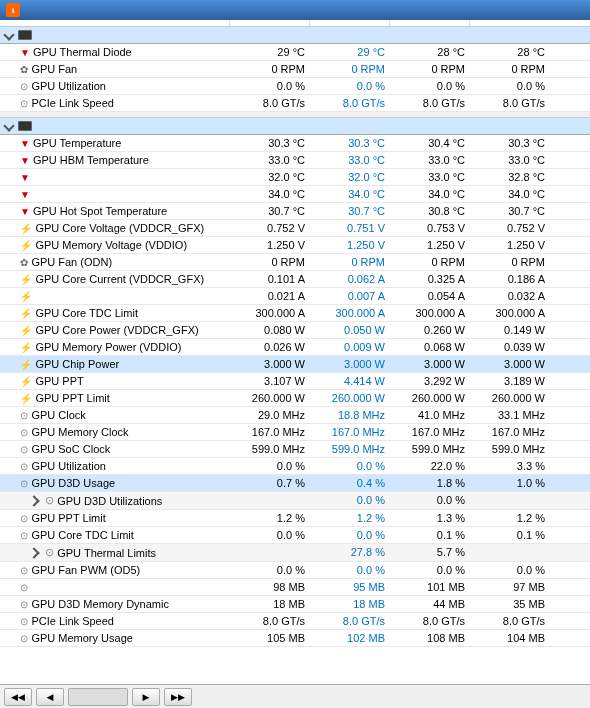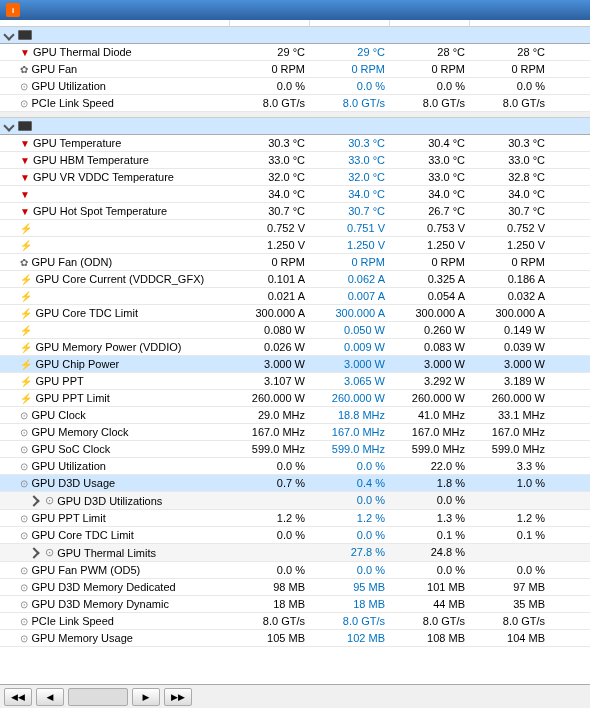--- a/index.html
+++ b/index.html
@@ -258,21 +258,20 @@
       <span>GPU HBM Temperature</span>
     </div>
     <div class="sensor-value">33.0 °C</div>
     <div class="sensor-value blue">33.0 °C</div>
     <div class="sensor-value">33.0 °C</div>
     <div class="sensor-value">33.0 °C</div>
   </div>
       <div class="data-row">
     <div class="sensor-name">
       <span style="color:#cc0000;font-size:10px;">▼</span>
-      <span>GPU VR VDDC Temperature</span>
     </div>
     <div class="sensor-value">32.0 °C</div>
     <div class="sensor-value blue">32.0 °C</div>
     <div class="sensor-value">33.0 °C</div>
     <div class="sensor-value">32.8 °C</div>
   </div>
       <div class="data-row">
     <div class="sensor-name">
       <span style="color:#cc0000;font-size:10px;">▼</span>
     </div>
@@ -281,35 +280,37 @@
     <div class="sensor-value">34.0 °C</div>
     <div class="sensor-value">34.0 °C</div>
   </div>
       <div class="data-row">
     <div class="sensor-name">
       <span style="color:#cc0000;font-size:10px;">▼</span>
       <span>GPU Hot Spot Temperature</span>
     </div>
     <div class="sensor-value">30.7 °C</div>
     <div class="sensor-value blue">30.7 °C</div>
-    <div class="sensor-value">26.7 °C</div>
+    <div class="sensor-value">30.8 °C</div>
     <div class="sensor-value">30.7 °C</div>
   </div>
       <div class="data-row">
     <div class="sensor-name">
       <span style="color:#ffaa00;font-size:10px;">⚡</span>
+      <span>GPU Core Voltage (VDDCR_GFX)</span>
     </div>
     <div class="sensor-value">0.752 V</div>
     <div class="sensor-value blue">0.751 V</div>
     <div class="sensor-value">0.753 V</div>
     <div class="sensor-value">0.752 V</div>
   </div>
       <div class="data-row">
     <div class="sensor-name">
       <span style="color:#ffaa00;font-size:10px;">⚡</span>
+      <span>GPU Memory Voltage (VDDIO)</span>
     </div>
     <div class="sensor-value">1.250 V</div>
     <div class="sensor-value blue">1.250 V</div>
     <div class="sensor-value">1.250 V</div>
     <div class="sensor-value">1.250 V</div>
   </div>
       <div class="data-row">
     <div class="sensor-name">
       <span style="color:#666;font-size:10px;">✿</span>
       <span>GPU Fan (ODN)</span>
@@ -344,53 +345,54 @@
       <span>GPU Core TDC Limit</span>
     </div>
     <div class="sensor-value">300.000 A</div>
     <div class="sensor-value blue">300.000 A</div>
     <div class="sensor-value">300.000 A</div>
     <div class="sensor-value">300.000 A</div>
   </div>
       <div class="data-row">
     <div class="sensor-name">
       <span style="color:#ffaa00;font-size:10px;">⚡</span>
+      <span>GPU Core Power (VDDCR_GFX)</span>
     </div>
     <div class="sensor-value">0.080 W</div>
     <div class="sensor-value blue">0.050 W</div>
     <div class="sensor-value">0.260 W</div>
     <div class="sensor-value">0.149 W</div>
   </div>
       <div class="data-row">
     <div class="sensor-name">
       <span style="color:#ffaa00;font-size:10px;">⚡</span>
       <span>GPU Memory Power (VDDIO)</span>
     </div>
     <div class="sensor-value">0.026 W</div>
     <div class="sensor-value blue">0.009 W</div>
-    <div class="sensor-value">0.083 W</div>
+    <div class="sensor-value">0.068 W</div>
     <div class="sensor-value">0.039 W</div>
   </div>
       <div class="data-row highlighted">
     <div class="sensor-name">
       <span style="color:#ffaa00;font-size:10px;">⚡</span>
       <span>GPU Chip Power</span>
     </div>
     <div class="sensor-value">3.000 W</div>
     <div class="sensor-value blue">3.000 W</div>
     <div class="sensor-value">3.000 W</div>
     <div class="sensor-value">3.000 W</div>
   </div>
       <div class="data-row">
     <div class="sensor-name">
       <span style="color:#ffaa00;font-size:10px;">⚡</span>
       <span>GPU PPT</span>
     </div>
     <div class="sensor-value">3.107 W</div>
-    <div class="sensor-value blue">3.065 W</div>
+    <div class="sensor-value blue">4.414 W</div>
     <div class="sensor-value">3.292 W</div>
     <div class="sensor-value">3.189 W</div>
   </div>
       <div class="data-row">
     <div class="sensor-name">
       <span style="color:#ffaa00;font-size:10px;">⚡</span>
       <span>GPU PPT Limit</span>
     </div>
     <div class="sensor-value">260.000 W</div>
     <div class="sensor-value blue">260.000 W</div>
@@ -479,37 +481,36 @@
     <div class="sensor-value">0.1 %</div>
   </div>
       <div class="subgroup-row">
       <div class="subgroup-name">
         <span style="display:inline-block;width:8px;height:8px;border-right:2px solid #555;border-bottom:2px solid #555;transform:rotate(-45deg);margin-right:4px;"></span>
         <span style="color:#888;">⊙</span>
         <span>GPU Thermal Limits</span>
       </div>
       <div class="sensor-value"></div>
       <div class="sensor-value blue">27.8 %</div>
-      <div class="sensor-value">24.8 %</div>
+      <div class="sensor-value">5.7 %</div>
       <div class="sensor-value"></div>
     </div>
       <div class="data-row">
     <div class="sensor-name">
       <span style="color:#888;font-size:10px;">⊙</span>
       <span>GPU Fan PWM (OD5)</span>
     </div>
     <div class="sensor-value">0.0 %</div>
     <div class="sensor-value blue">0.0 %</div>
     <div class="sensor-value">0.0 %</div>
     <div class="sensor-value">0.0 %</div>
   </div>
       <div class="data-row">
     <div class="sensor-name">
       <span style="color:#888;font-size:10px;">⊙</span>
-      <span>GPU D3D Memory Dedicated</span>
     </div>
     <div class="sensor-value">98 MB</div>
     <div class="sensor-value blue">95 MB</div>
     <div class="sensor-value">101 MB</div>
     <div class="sensor-value">97 MB</div>
   </div>
       <div class="data-row">
     <div class="sensor-name">
       <span style="color:#888;font-size:10px;">⊙</span>
       <span>GPU D3D Memory Dynamic</span>

